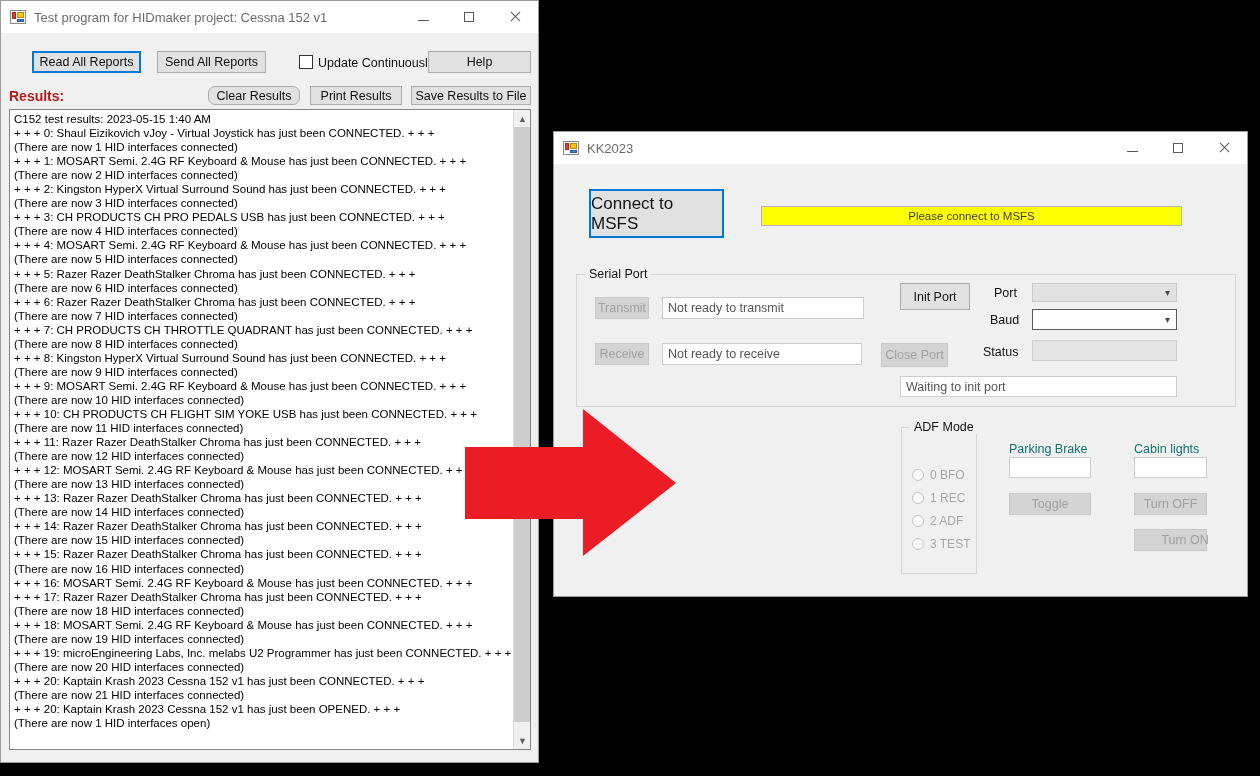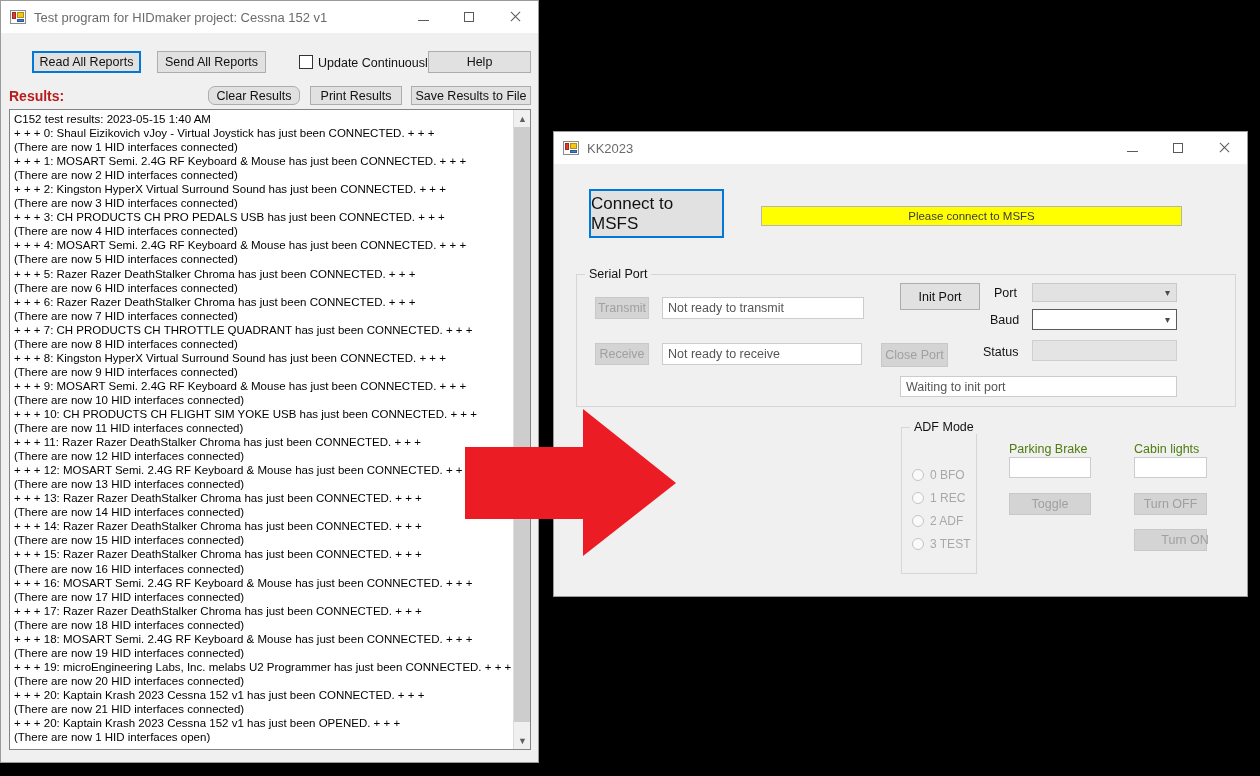--- a/index.html
+++ b/index.html
@@ -84,21 +84,21 @@
     border:1px solid #cccccc;
     box-sizing:border-box;
     font-size:12.5px;
     color:#555555;
     display:flex;align-items:center;
     padding-left:5px;
     white-space:nowrap;
   }
   .txtbox.disabled{background:#e4e4e4;border:1px solid #cfcfcf;}
   .lbl{position:absolute;font-size:12.5px;color:#111111;white-space:nowrap;}
-  .lbl.dim{color:#4d7c0f;text-align:right;}
+  .lbl.dim{color:#0f766e;text-align:right;}
 
   
   #win-hidmaker{
     left:0px;top:0px;width:539px;height:763px;
     border:1px solid #9b9b9b;
   }
   #win-hidmaker .titlebar{border-bottom:none;}
   #win-hidmaker .title-text{padding-top:1px;}
 
   .results-label{
@@ -281,21 +281,20 @@
         <div class="list-line">(There are now 12 HID interfaces connected)</div>
         <div class="list-line">+ + + 12: MOSART Semi. 2.4G RF Keyboard &amp; Mouse has just been CONNECTED. + + +</div>
         <div class="list-line">(There are now 13 HID interfaces connected)</div>
         <div class="list-line">+ + + 13: Razer Razer DeathStalker Chroma has just been CONNECTED. + + +</div>
         <div class="list-line">(There are now 14 HID interfaces connected)</div>
         <div class="list-line">+ + + 14: Razer Razer DeathStalker Chroma has just been CONNECTED. + + +</div>
         <div class="list-line">(There are now 15 HID interfaces connected)</div>
         <div class="list-line">+ + + 15: Razer Razer DeathStalker Chroma has just been CONNECTED. + + +</div>
         <div class="list-line">(There are now 16 HID interfaces connected)</div>
         <div class="list-line">+ + + 16: MOSART Semi. 2.4G RF Keyboard &amp; Mouse has just been CONNECTED. + + +</div>
-        <div class="list-line">(There are now 17 HID interfaces connected)</div>
         <div class="list-line">+ + + 17: Razer Razer DeathStalker Chroma has just been CONNECTED. + + +</div>
         <div class="list-line">(There are now 18 HID interfaces connected)</div>
         <div class="list-line">+ + + 18: MOSART Semi. 2.4G RF Keyboard &amp; Mouse has just been CONNECTED. + + +</div>
         <div class="list-line">(There are now 19 HID interfaces connected)</div>
         <div class="list-line">+ + + 19: microEngineering Labs, Inc. melabs U2 Programmer has just been CONNECTED. + + +</div>
         <div class="list-line">(There are now 20 HID interfaces connected)</div>
         <div class="list-line">+ + + 20: Kaptain Krash 2023 Cessna 152 v1 has just been CONNECTED. + + +</div>
         <div class="list-line">(There are now 21 HID interfaces connected)</div>
         <div class="list-line">+ + + 20: Kaptain Krash 2023 Cessna 152 v1 has just been OPENED. + + +</div>
         <div class="list-line">(There are now 1 HID interfaces open)</div>
@@ -336,21 +335,21 @@
 
   <div class="groupbox" id="gb-serial">
     <span class="gb-title">Serial Port</span>
 
     <div class="btn disabled" style="left:18px;top:22px;width:54px;height:22px;">Transmit</div>
     <div class="txtbox" style="left:85px;top:22px;width:202px;height:22px;">Not ready to transmit</div>
 
     <div class="btn disabled" style="left:18px;top:68px;width:54px;height:22px;">Receive</div>
     <div class="txtbox" style="left:85px;top:68px;width:200px;height:22px;">Not ready to receive</div>
 
-    <div class="btn" style="left:323px;top:8px;width:80px;height:27px;">Init Port</div>
+    <div class="btn" style="left:323px;top:8px;width:70px;height:27px;">Init Port</div>
     <div class="btn disabled" style="left:304px;top:68px;width:67px;height:24px;">Close Port</div>
 
     <div class="lbl" style="left:417px;top:11px;">Port</div>
     <div class="combo disabled" style="left:455px;top:8px;width:145px;height:19px;">
       <span style="flex:1 1 auto;padding-left:5px;color:#555;"></span>
       <span class="chev">▾</span>
     </div>
 
     <div class="lbl" style="left:413px;top:38px;">Baud</div>
     <div class="combo enabled" style="left:455px;top:34px;width:145px;height:21px;">

